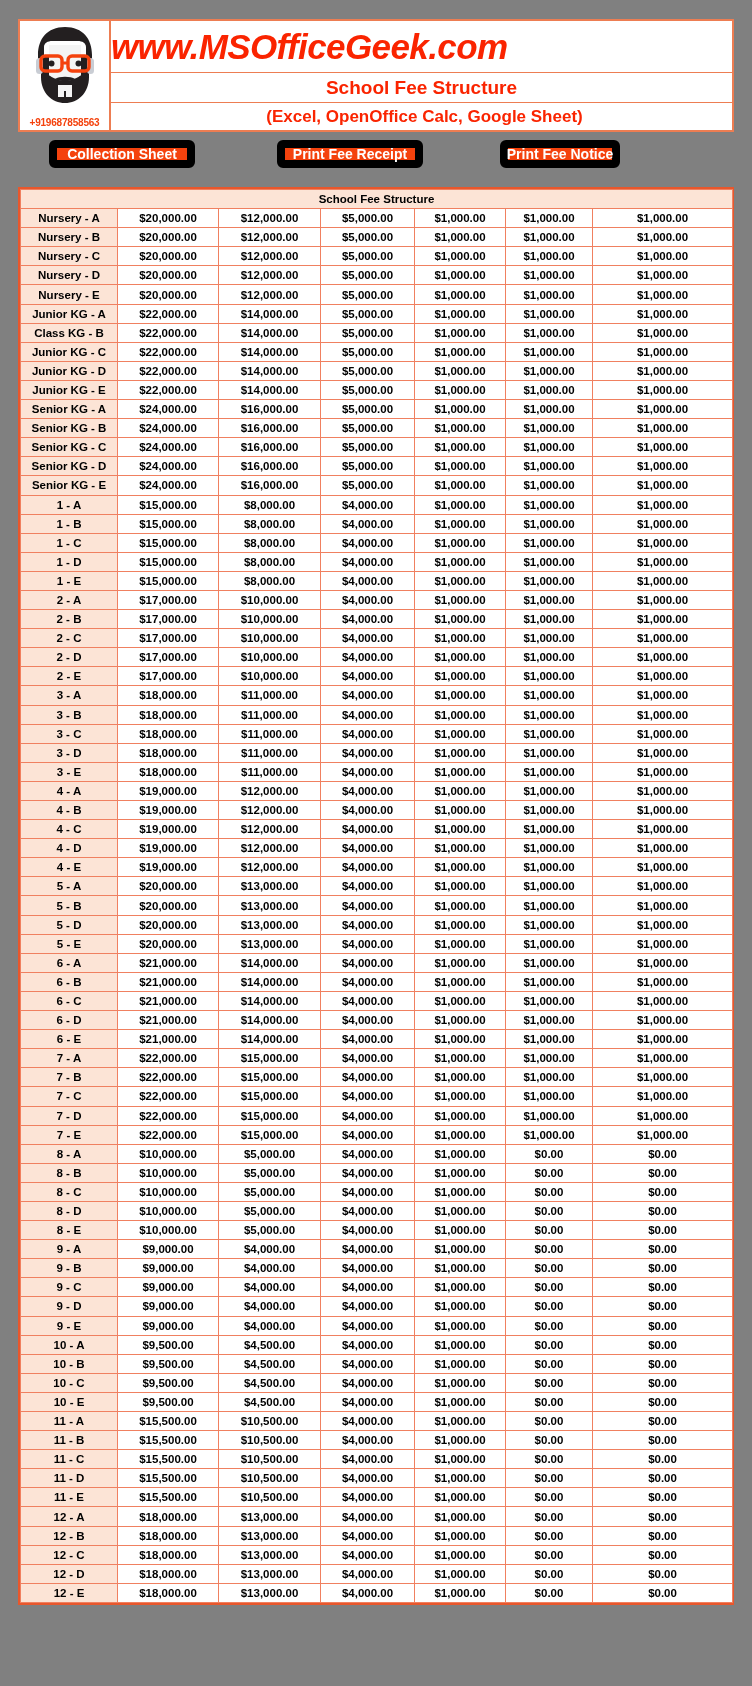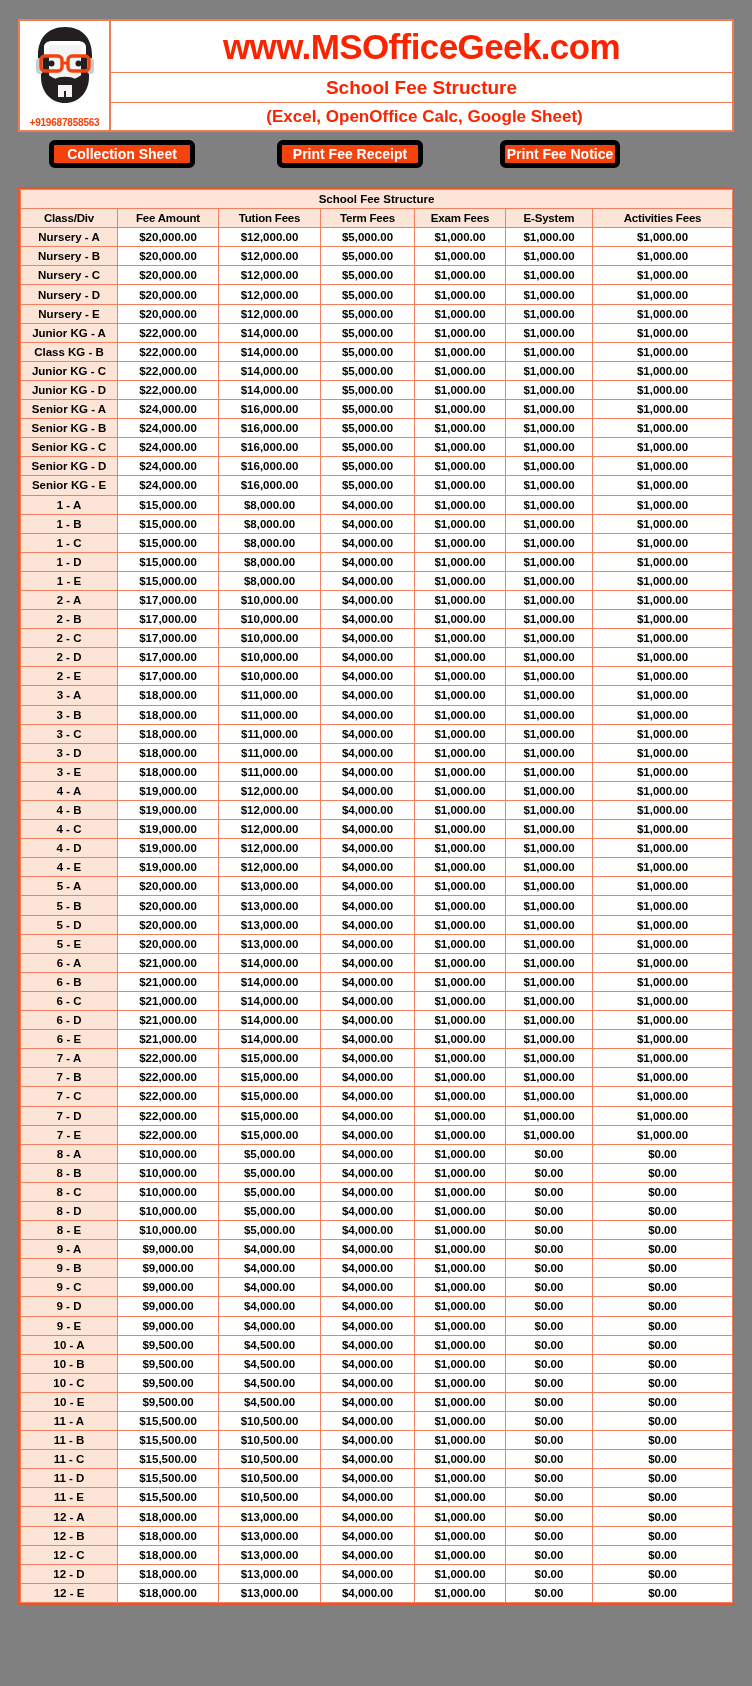--- a/index.html
+++ b/index.html
@@ -49,21 +49,21 @@
     letter-spacing: -0.2px;
   }
   .banner-right {
     flex: 1 1 auto;
     display: flex;
     flex-direction: column;
   }
   .b-row1 {
     height: 52px;
     border-bottom: 1.5px solid #ED7D52;
-    display: flex; align-items: center; justify-content: center;
+    display: flex; align-items: center;  font-style: italic;
   }
   .b-row2 {
     height: 30px;
     border-bottom: 1.5px solid #ED7D52;
     display: flex; align-items: center; justify-content: center;
   }
   .b-row3 {
     height: 27px;
     display: flex; align-items: center; justify-content: center;
   }
@@ -86,21 +86,21 @@
     font-weight: bold;
     line-height: 1;
     margin-left: 6px;
   }
 
   
   .btn {
     position: absolute;
     height: 28px;
     background: #F4420D;
-    border: 5px solid #000000;
+    border: 8px solid #000000;
     border-radius: 6px;
     color: #ffffff;
     font-size: 14px;
     font-weight: bold;
     display: flex;
     align-items: center;
     justify-content: center;
     cursor: pointer;
     white-space: nowrap;
     padding: 0 10px;
@@ -219,29 +219,20 @@
           <col class="c2">
           <col class="c3">
         <col class="c4">
           <col class="c5">
           <col class="c6">
       </colgroup>
       <tbody id="table-body">
         <tr class="title-row">
           <td colspan="7">School Fee Structure</td>
         </tr>
-        <tr class="head-row" id="head-row">
-            <th>Class/Div</th>
-            <th>Fee Amount</th>
-            <th>Tution Fees</th>
-            <th>Term Fees</th>
-            <th>Exam Fees</th>
-            <th>E-System</th>
-            <th>Activities Fees</th>
-          </tr>
       <tr>
             <td class="cls">Nursery - A</td>
             <td class="val">$20,000.00</td>
             <td class="val">$12,000.00</td>
             <td class="val">$5,000.00</td>
             <td class="val">$1,000.00</td>
             <td class="val">$1,000.00</td>
             <td class="val">$1,000.00</td>
           </tr>
           <tr>
@@ -310,20 +301,29 @@
           <tr>
             <td class="cls">Junior KG - D</td>
             <td class="val">$22,000.00</td>
             <td class="val">$14,000.00</td>
             <td class="val">$5,000.00</td>
             <td class="val">$1,000.00</td>
             <td class="val">$1,000.00</td>
             <td class="val">$1,000.00</td>
           </tr>
           <tr>
+            <td class="cls">Junior KG - E</td>
+            <td class="val">$22,000.00</td>
+            <td class="val">$14,000.00</td>
+            <td class="val">$5,000.00</td>
+            <td class="val">$1,000.00</td>
+            <td class="val">$1,000.00</td>
+            <td class="val">$1,000.00</td>
+          </tr>
+          <tr>
             <td class="cls">Senior KG - A</td>
             <td class="val">$24,000.00</td>
             <td class="val">$16,000.00</td>
             <td class="val">$5,000.00</td>
             <td class="val">$1,000.00</td>
             <td class="val">$1,000.00</td>
             <td class="val">$1,000.00</td>
           </tr>
           <tr>
             <td class="cls">Senior KG - B</td>

